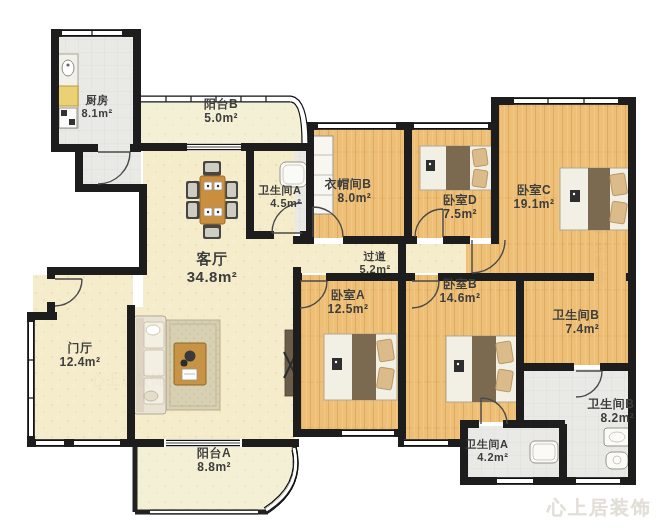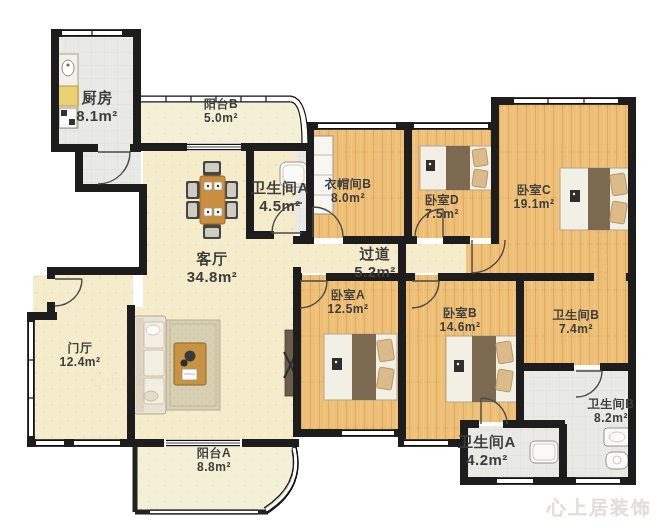--- a/index.html
+++ b/index.html
@@ -6,23 +6,23 @@
   .stage{
     position:relative;width:658px;height:528px;background:#ffffff;overflow:hidden;
     font-family:"Liberation Sans","DejaVu Sans",sans-serif;
   }
   .plan-svg{position:absolute;left:0;top:0;}
   .lbl{
     position:absolute;transform:translate(-50%,-50%);
     text-align:center;white-space:nowrap;color:#3d3d3d;line-height:1.18;
     font-size:12px;font-weight:600;letter-spacing:.5px;
   }
-  .lbl .area{font-weight:600;}
+  .lbl .area{font-weight:600;text-align:right;}
   .lbl.lg{font-size:15px;}
-  .lbl.sm{font-size:15px;}
+  .lbl.sm{font-size:11px;}
   .brand-watermark{
     position:absolute;right:6px;top:495px;
     font-size:19px;font-weight:700;letter-spacing:2px;
     color:#e2dfd8;text-shadow:0 0 1px #eceae4;
   }
 </style>
 </head>
 <body>
 
 <div class="stage">
@@ -361,41 +361,41 @@
     <div class="area">5.0m²</div>
   </div>
   <div class="lbl sm" style="left:280px;top:197px">
     <div>卫生间A</div>
     <div class="area">4.5m²</div>
   </div>
   <div class="lbl" style="left:348px;top:191px">
     <div>衣帽间B</div>
     <div class="area">8.0m²</div>
   </div>
-  <div class="lbl" style="left:442px;top:207px">
+  <div class="lbl" style="left:460px;top:207px">
     <div>卧室D</div>
     <div class="area">7.5m²</div>
   </div>
   <div class="lbl" style="left:534px;top:197px">
     <div>卧室C</div>
     <div class="area">19.1m²</div>
   </div>
   <div class="lbl sm" style="left:375px;top:263px">
     <div>过道</div>
     <div class="area">5.2m²</div>
   </div>
   <div class="lbl lg" style="left:212px;top:268px">
     <div>客厅</div>
     <div class="area">34.8m²</div>
   </div>
   <div class="lbl" style="left:348px;top:302px">
     <div>卧室A</div>
     <div class="area">12.5m²</div>
   </div>
-  <div class="lbl" style="left:460px;top:320px">
+  <div class="lbl" style="left:460px;top:291px">
     <div>卧室B</div>
     <div class="area">14.6m²</div>
   </div>
   <div class="lbl" style="left:576px;top:322px">
     <div>卫生间B</div>
     <div class="area">7.4m²</div>
   </div>
   <div class="lbl" style="left:80px;top:355px">
     <div>门厅</div>
     <div class="area">12.4m²</div>

